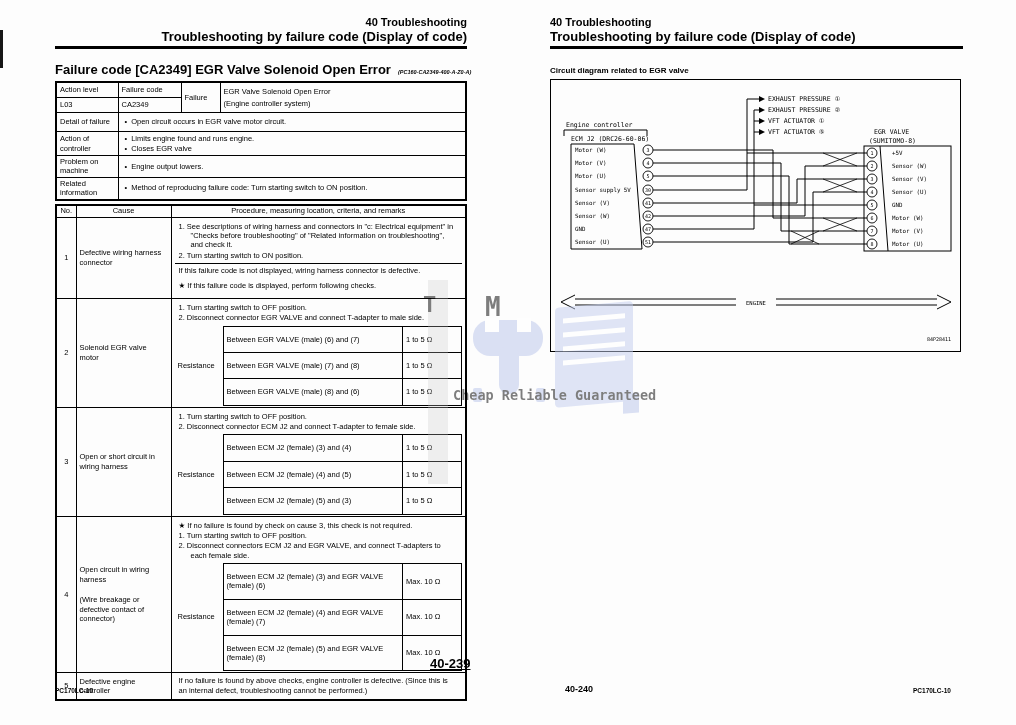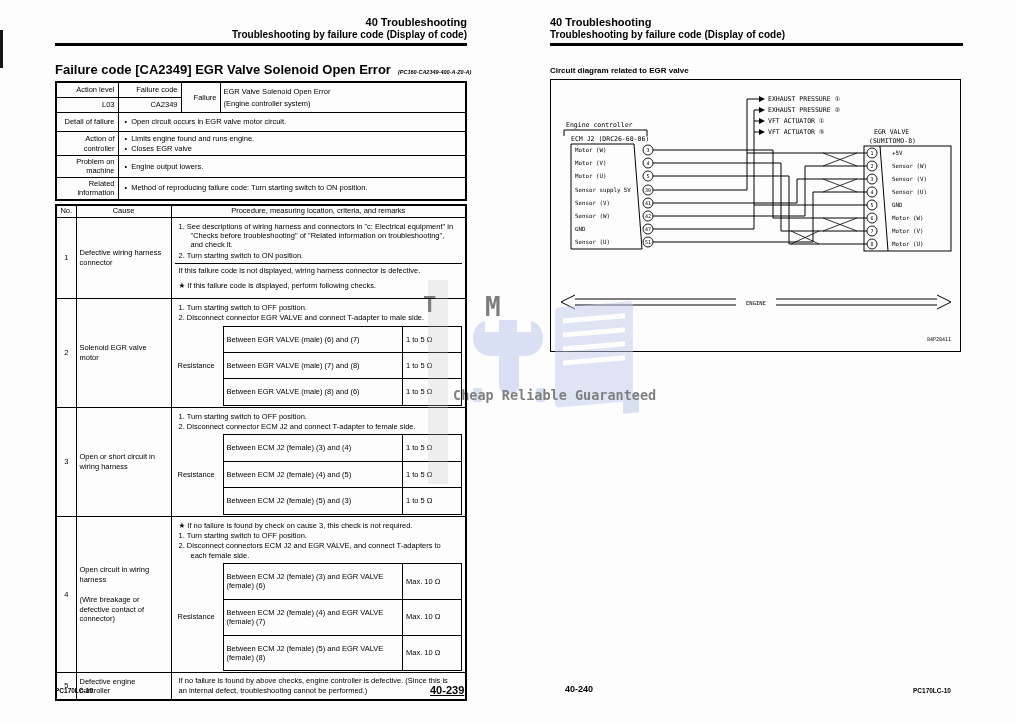--- a/index.html
+++ b/index.html
@@ -4,31 +4,31 @@
 <style>
   html,body{margin:0;padding:0;}
   body{width:1016px;height:725px;position:relative;background:#fdfdfd;overflow:hidden;
        font-family:"Liberation Sans","DejaVu Sans",sans-serif;color:#000;}
   .edge-mark{position:absolute;left:0;top:30px;width:3px;height:38px;background:#161616;}
   
   .pg-header{position:absolute;top:16px;}
   .lp-header{left:55px;width:412px;text-align:right;}
   .rp-header{left:550px;width:413px;text-align:left;}
   .hdr-l1{font-weight:bold;font-size:11px;line-height:1.15;}
-  .hdr-l2{font-weight:bold;font-size:10px;line-height:1.2;}
+  .hdr-l2{font-weight:bold;font-size:13px;line-height:1.2;}
   .hdr-rule{height:3px;background:#000;margin-top:2px;}
   
   .lp-title{position:absolute;left:55px;top:62px;font-weight:bold;font-size:13px;white-space:nowrap;}
   .title-code{font-size:5.5px;font-style:italic;margin-left:7px;font-weight:bold;}
   
   .lp-body{position:absolute;left:55px;top:81px;width:412px;}
   table{border-collapse:collapse;width:100%;table-layout:fixed;}
   .info-table,.main-table{border:2px solid #000;font-size:7.5px;line-height:1.25;}
   .info-table td,.main-table td,.main-table th{border:1px solid #000;padding:1px 3px;vertical-align:middle;}
-  .c{text-align:right;}
+  .c{text-align:left;}
   .info-name div{line-height:1.5;}
   .bullet{padding-left:11px;text-indent:-8px;}
   .bullet::before{content:"•";margin-right:4px;}
   .main-table{margin-top:3px;}
   .main-table th{font-weight:normal;text-align:center;height:11px;padding:0 2px;}
   .no-cell{text-align:center;}
   .cause-cell{vertical-align:middle;padding:2px 3px;}
   .proc-cell{padding:0;vertical-align:top;}
   .proc-steps{padding:2px 4px 3px;}
   .step{padding-left:12px;text-indent:-12px;margin-top:1px;}
@@ -46,21 +46,21 @@
   .thin{fill:none;stroke:#000;stroke-width:0.8;}
   .pc{fill:#fff;stroke:#000;stroke-width:0.9;}
   .dt{font-size:6.5px;}
   .lbl{font-size:5.8px;}
   .pin{font-size:5px;text-anchor:middle;}
   .small{font-size:5.5px;text-anchor:middle;}
   .fig{font-size:5px;text-anchor:end;}
   
   .footer{position:absolute;font-weight:bold;}
   .lp-footer-model{left:55px;top:687px;font-size:6.5px;}
-  .lp-footer-page{left:430px;top:684px;font-size:11px;text-decoration:underline;}
+  .lp-footer-page{left:430px;top:656px;font-size:13px;text-decoration:underline;}
   .rp-footer-page{left:565px;top:684px;font-size:9px;}
   .rp-footer-model{left:913px;top:687px;font-size:6.5px;}
   
   .watermark{position:absolute;left:415px;top:272px;width:265px;height:220px;opacity:0.5;pointer-events:none;z-index:3;}
 </style>
 </head>
 <body>
 
 <div class="edge-mark"></div>
 

